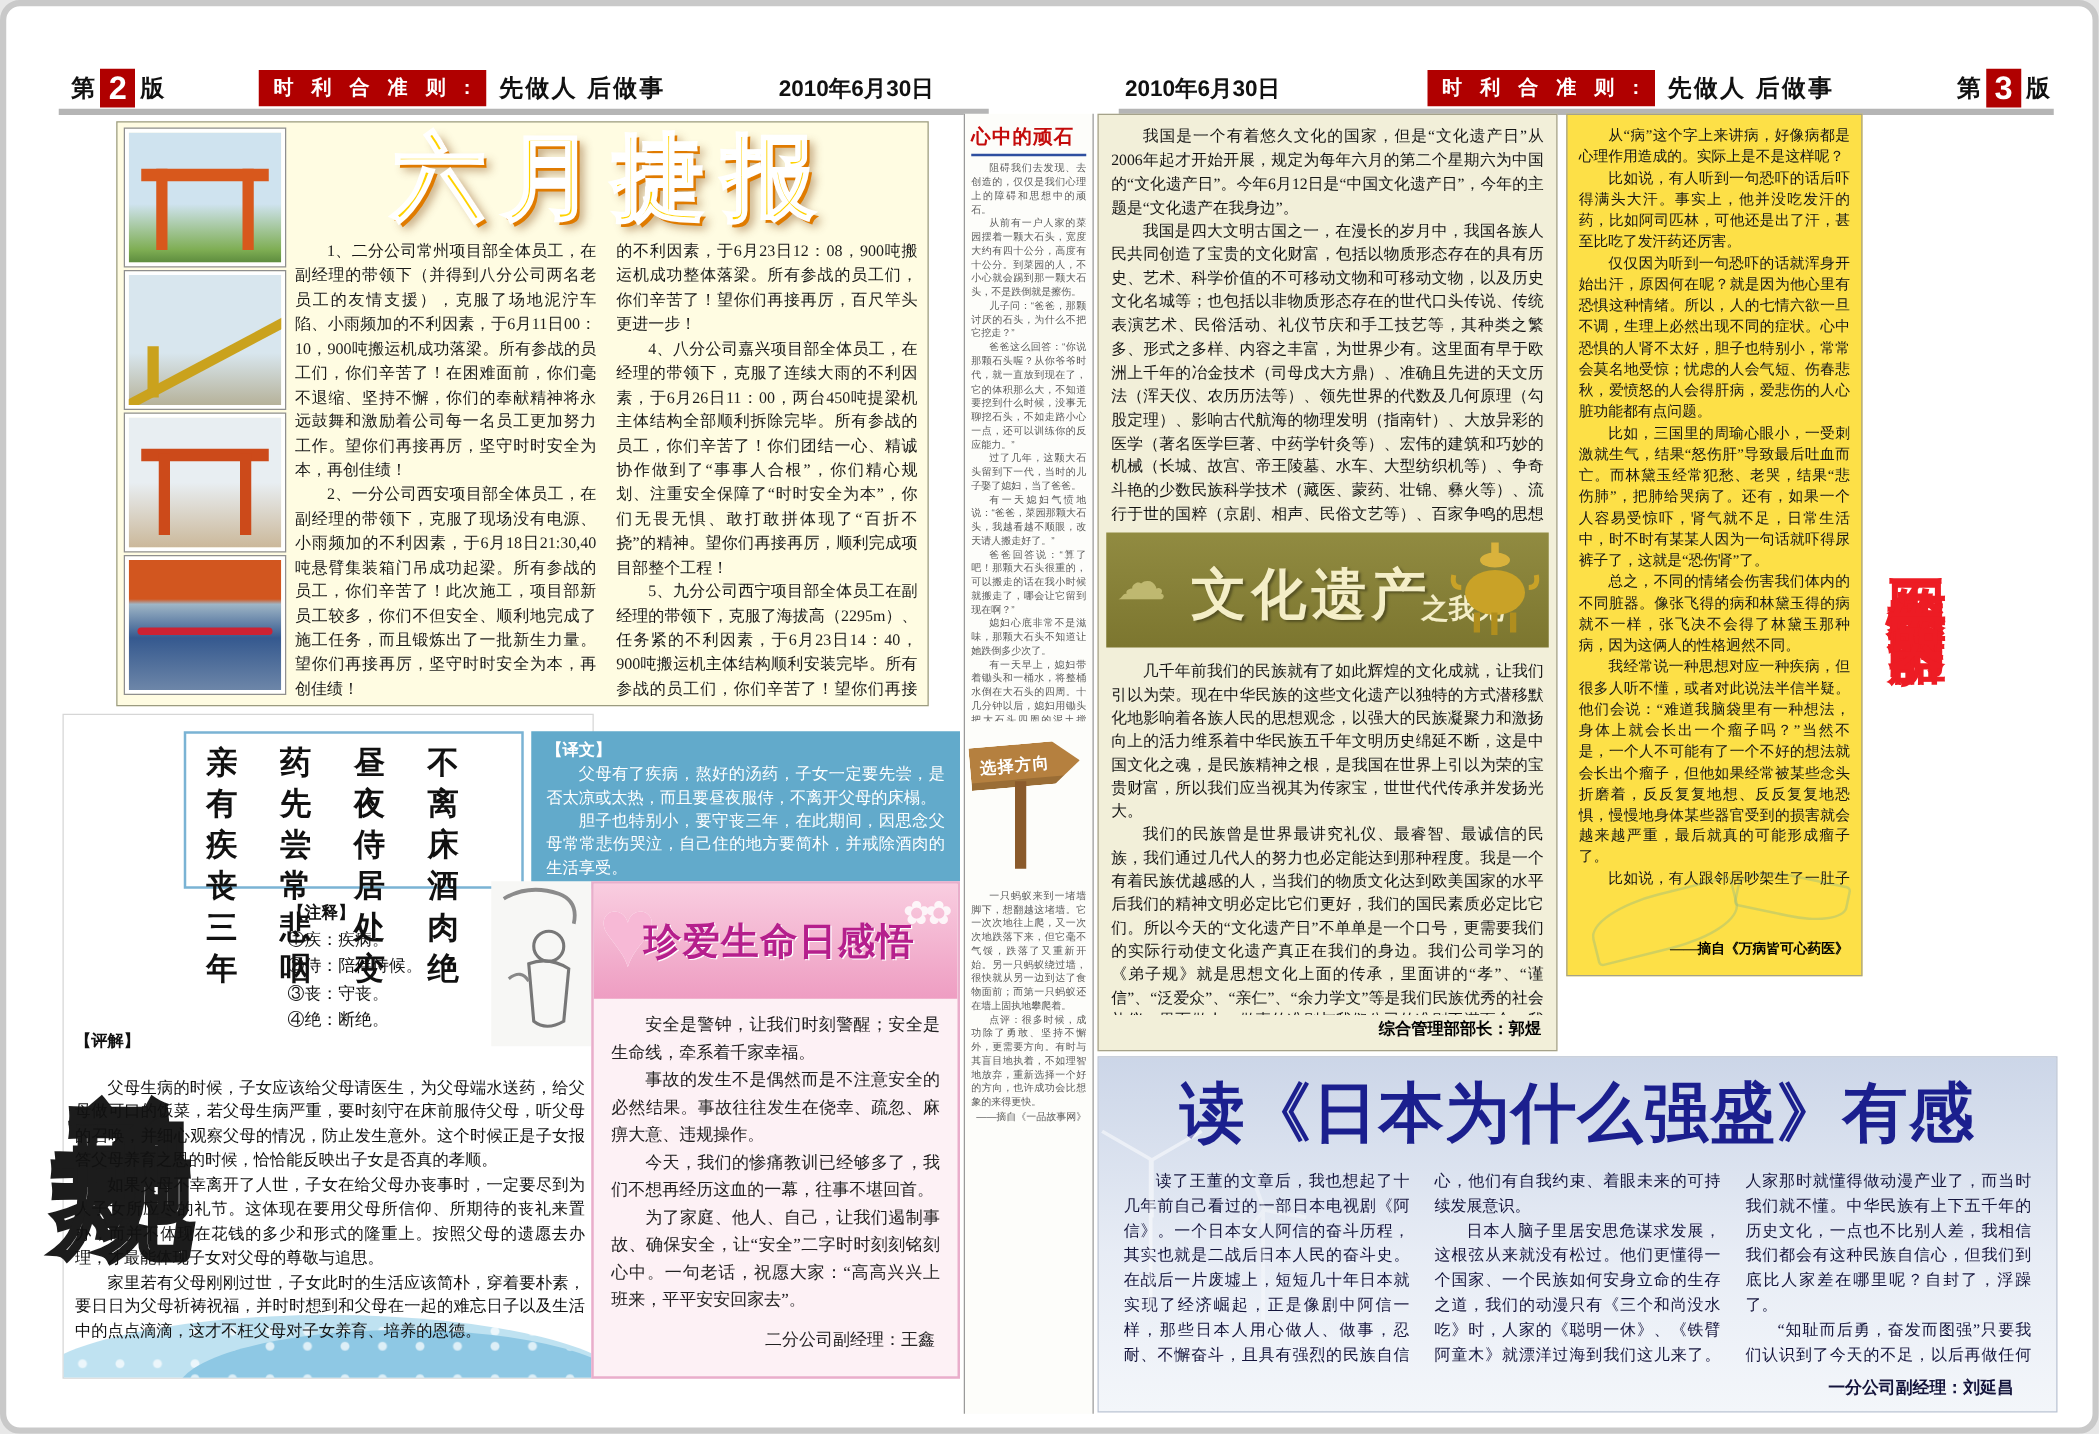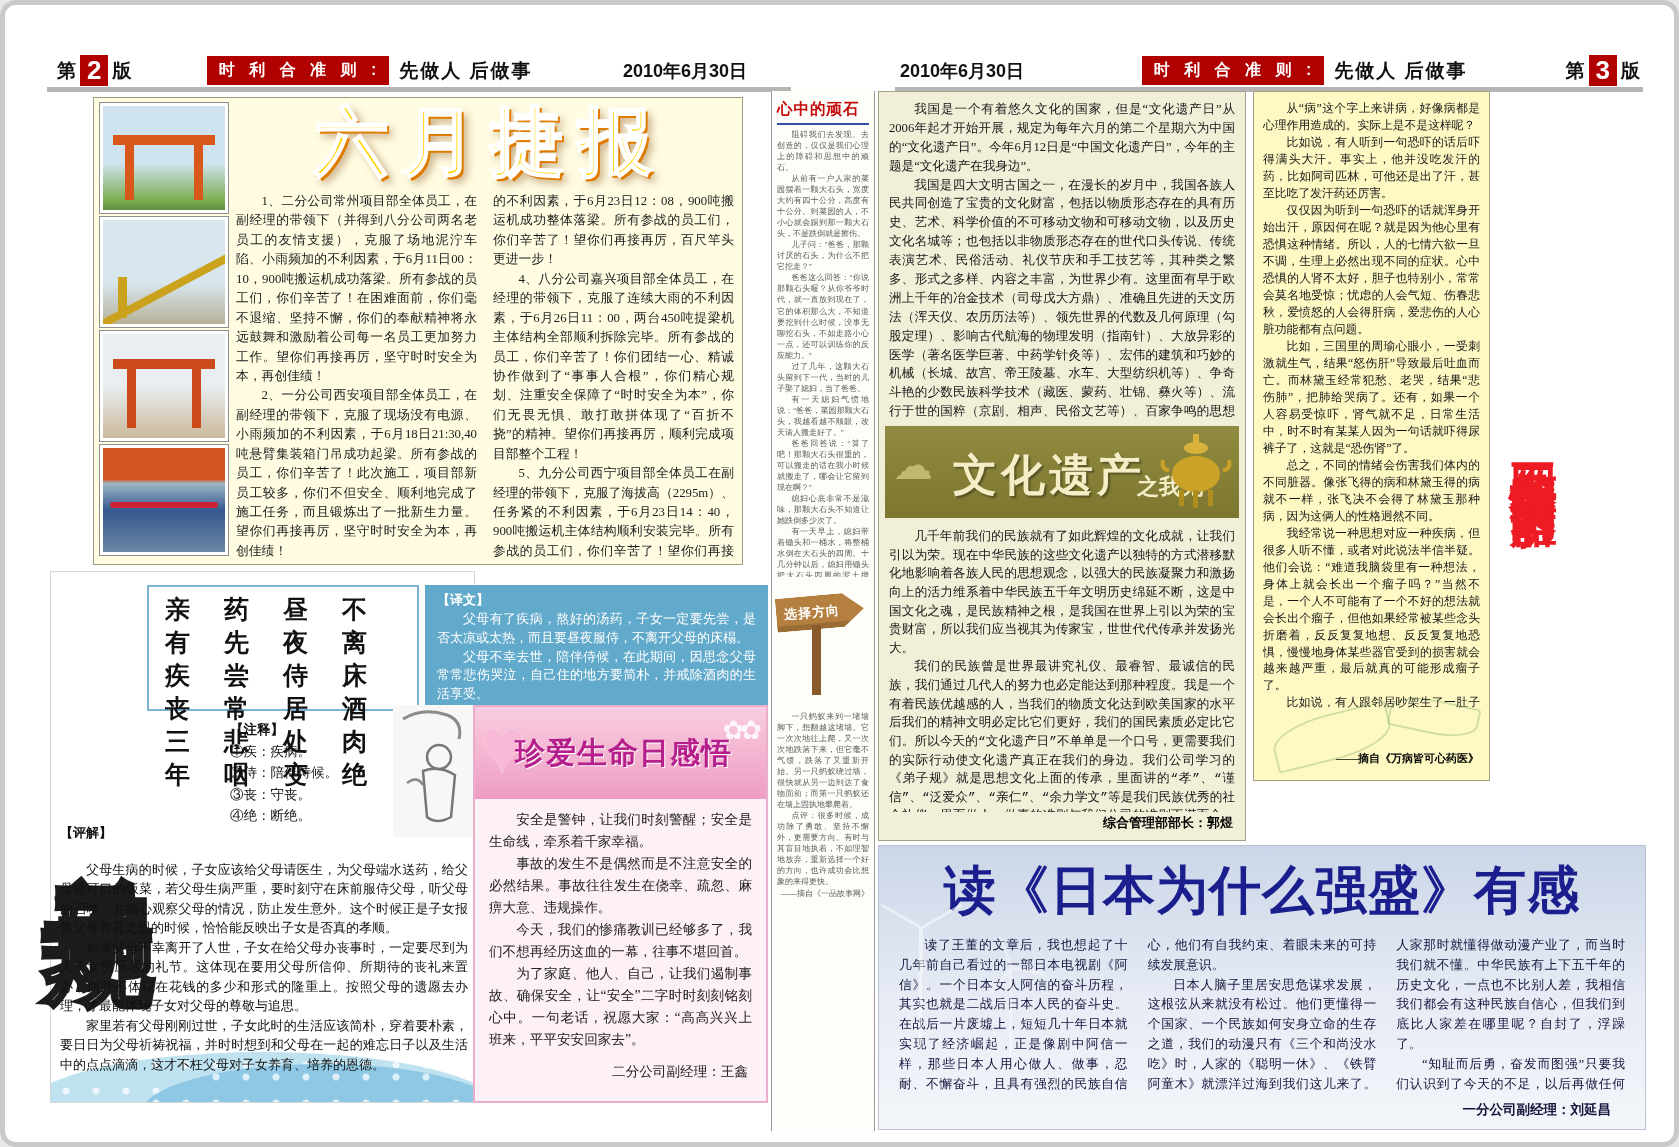--- a/index.html
+++ b/index.html
@@ -107,27 +107,27 @@
                text-align:justify; color:#151515; }
   .olive-banner { position:relative; margin:4px 6px; height:92px;
                   background:linear-gradient(180deg,#918b41,#7c762f); overflow:hidden; }
   .cloud-ic { position:absolute; left:8px; top:16px; font-size:40px; color:#c9c27a; opacity:.85; }
   .ob-title { position:absolute; left:68px; top:20px; font-size:44px; font-weight:900;
               color:#f4eec7; letter-spacing:4px; font-family:"Liberation Serif", serif;
               text-shadow:2px 2px 2px rgba(0,0,0,.35); }
   .ob-sub { position:absolute; left:252px; top:46px; font-size:22px; font-weight:700; color:#f4eec7; }
   .censer { position:absolute; right:4px; top:2px; }
   .her-body { padding:6px 10px 0 10px; height:290px; overflow:hidden;
-              font-family:Liberation Mono, monospace; font-size:12.6px; line-height:1.48;
+              font-family:Liberation Serif, serif; font-size:12.6px; line-height:1.48;
               text-align:justify; color:#151515; }
   .her-sig { text-align:right; padding:2px 12px; font-family:"Liberation Serif", serif;
              font-size:13px; font-weight:bold; }
 
   
-  .emotions { left:1248px; top:86px; width:237px; height:690px; background:#fef9c3;
+  .emotions { left:1248px; top:86px; width:237px; height:690px; background:#fde047;
               border:1px solid #a5a28a; overflow:hidden; }
   .emo-body { padding:8px 9px 0 9px; height:620px; overflow:hidden;
               font-family:"Liberation Serif", serif; font-size:11.8px; line-height:1.44;
               text-align:justify; color:#151515; position:relative; z-index:2; }
   .emo-src { position:absolute; right:10px; bottom:14px; z-index:3; font-weight:bold;
              font-family:"Liberation Serif", serif; font-size:11px; }
   .leafdeco { position:absolute; z-index:1; border:2px solid #9bbd7c; opacity:.45; border-radius:50% 4px 50% 4px; }
   .v-title { left:1492px; top:104px; width:74px; height:676px; writing-mode:vertical-rl;
              font-size:47px; font-weight:900; color:#ed1c24; letter-spacing:3px;
              text-align:center; line-height:74px; }
@@ -224,21 +224,21 @@
     <span>昼夜侍</span>
     <span>不离床</span>
     <span>丧三年</span>
     <span>常悲咽</span>
     <span>居处变</span>
     <span>酒肉绝</span>
   </div>
   <div class="abs yiwen">
     <span class="lbl">【译文】</span>
     <p class="para">父母有了疾病，熬好的汤药，子女一定要先尝，是否太凉或太热，而且要昼夜服侍，不离开父母的床榻。</p>
-    <p class="para">父母不幸去世，陪伴侍候，在此期间，因思念父母常常悲伤哭泣，自己住的地方要简朴，并戒除酒肉的生活享受。</p>
+    <p class="para">胆子也特别小，要守丧三年，在此期间，因思念父母常常悲伤哭泣，自己住的地方要简朴，并戒除酒肉的生活享受。</p>
   </div>
   <div class="abs zhushi">
     <span class="lbl">【注释】</span>
     <div>①疾：疾病。</div>
     <div>②侍：陪伴侍候。</div>
     <div>③丧：守丧。</div>
     <div>④绝：断绝。</div>
   </div>
   <div class="abs dz-illu">
     <svg width="80" height="132" viewBox="0 0 80 132">

